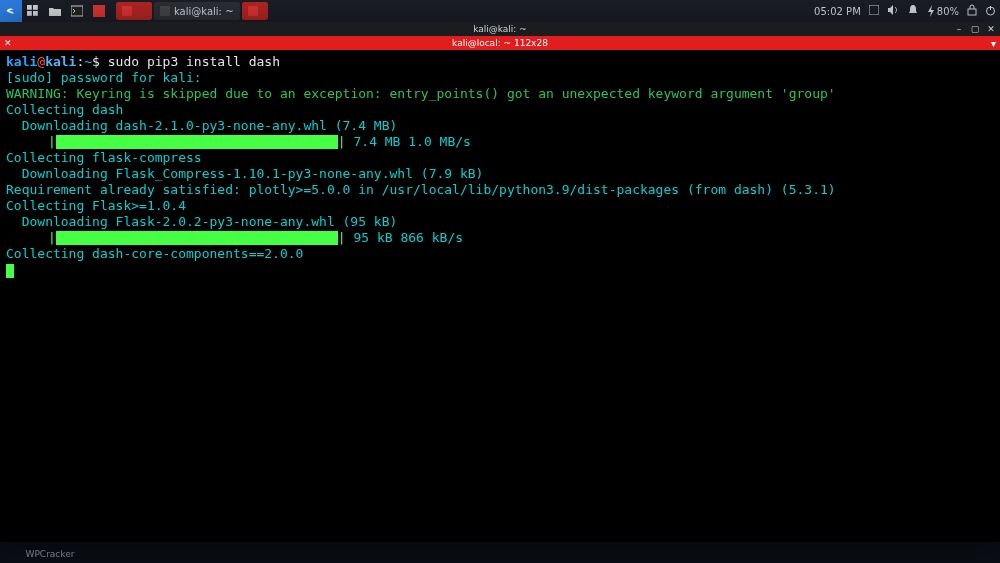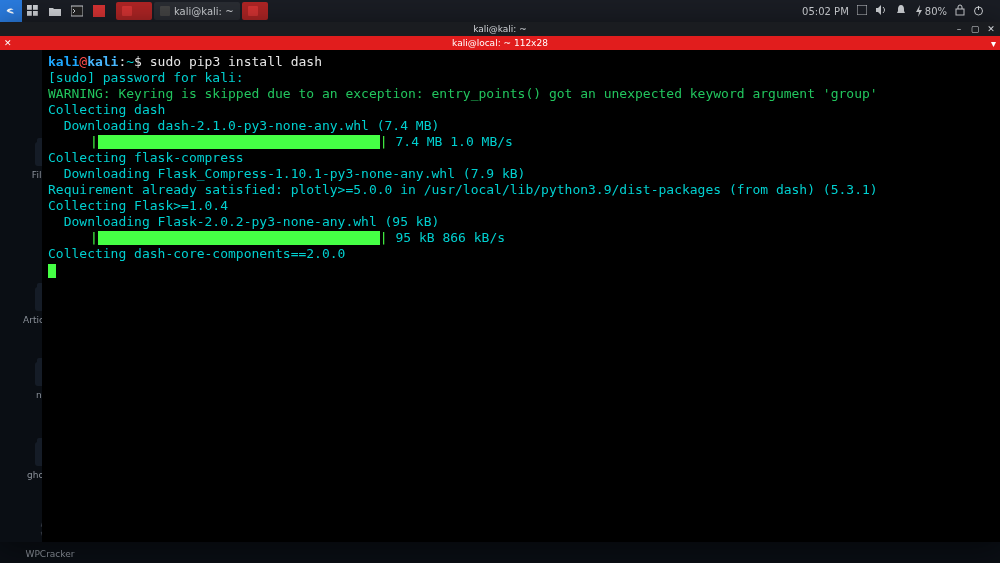--- a/index.html
+++ b/index.html
@@ -13,21 +13,21 @@
     position: relative;
   }
   .taskbar-left { display: flex; align-items: center; height: 100%; }
   .tb-btn { width: 22px; height: 22px; display: flex; align-items: center; justify-content: center; }
   .tb-btn.kali { background: #2a7bde; color: #fff; }
   .tb-btn svg { width: 12px; height: 12px; }
   .task-group { display: flex; margin-left: 6px; gap: 2px; }
   .task-item { display: flex; align-items:center; height: 18px; padding: 0 6px; background: #2a2d33; border-radius: 2px; gap: 4px; font-size: 10px; }
   .task-item.active { background: #b02525; }
   .task-item .ico { width: 10px; height: 10px; background:#444; border-radius:1px; }
-  .taskbar-right { position:absolute; right:16px; display:flex; align-items:center; gap:8px; }
+  .taskbar-right { position:absolute; right:4px; display:flex; align-items:center; gap:8px; }
   .battery-box { display:flex; align-items:flex-end; gap:2px; }
 
   .desktop { position:absolute; top:22px; left:0; right:0; bottom:0; }
   .dicon { position:absolute; width:60px; text-align:center; color:#8a9099; font-size:9px; }
   .dicon .folder { width:30px; height:24px; background:#1f2937; border-radius:3px; margin:0 auto 4px; position:relative; opacity:0.55; }
   .dicon .folder::before { content:""; position:absolute; top:-4px; left:2px; width:12px; height:6px; background:#1f2937; border-radius:2px 2px 0 0; }
   .dicon .gear { width:28px; height:28px; margin:0 auto 4px; opacity:0.4; }
 
   .termwin {
     position:absolute; top:22px; left:0; right:0; height: 520px;
@@ -45,21 +45,20 @@
     color:#fff; font-size:9px; position:relative;
   }
   .term-tabbar .tab-close { position:absolute; left:4px; font-size:9px; }
   .term-tabbar .tab-add { position:absolute; right:4px; font-size:10px; cursor:pointer; }
   
   .term-body {
     flex:1; background:#000; padding:4px 6px;
     font-family: "DejaVu Sans Mono","Menlo","Consolas",monospace;
     font-size:13px; line-height:16px; color:#00c2ff;
     white-space:pre;
-    margin-left:42px;
   }
   .ln { display:block; }
   .c-blue { color:#1ea8ff; }
   .c-lblue { color:#48b8ff; }
   .c-cyan { color:#00d0d0; }
   .c-white { color:#e6e6e6; }
   .c-red { color:#ff4b4b; }
   .c-yellow { color:#22c55e; }
   .bold { font-weight:bold; }
   

